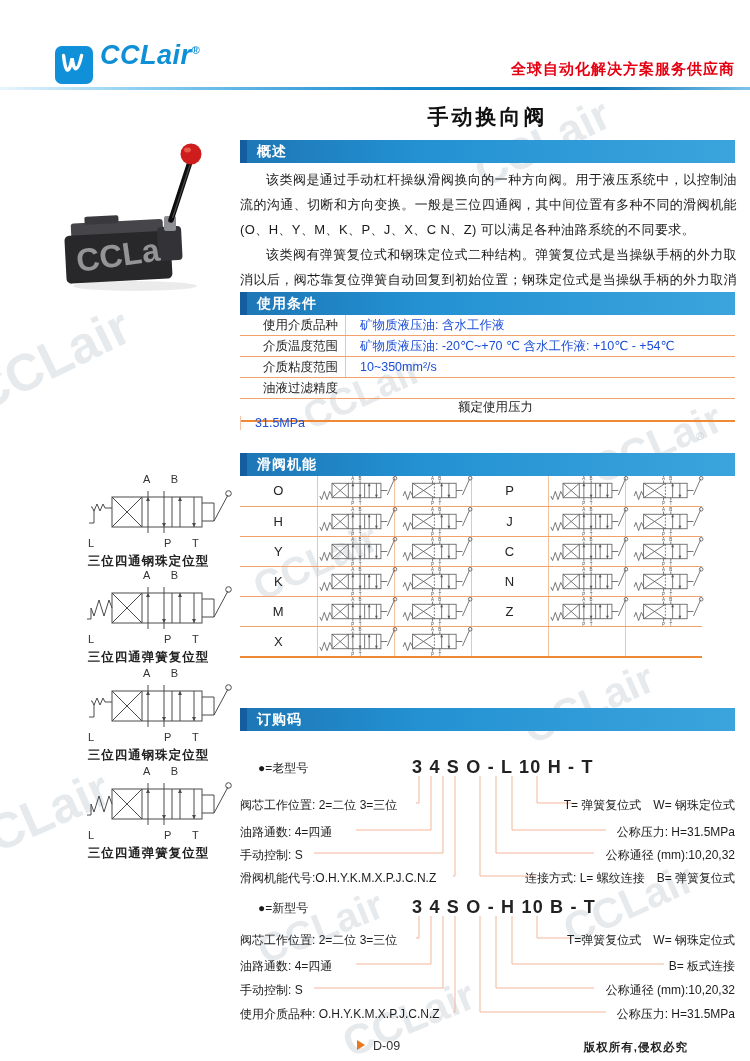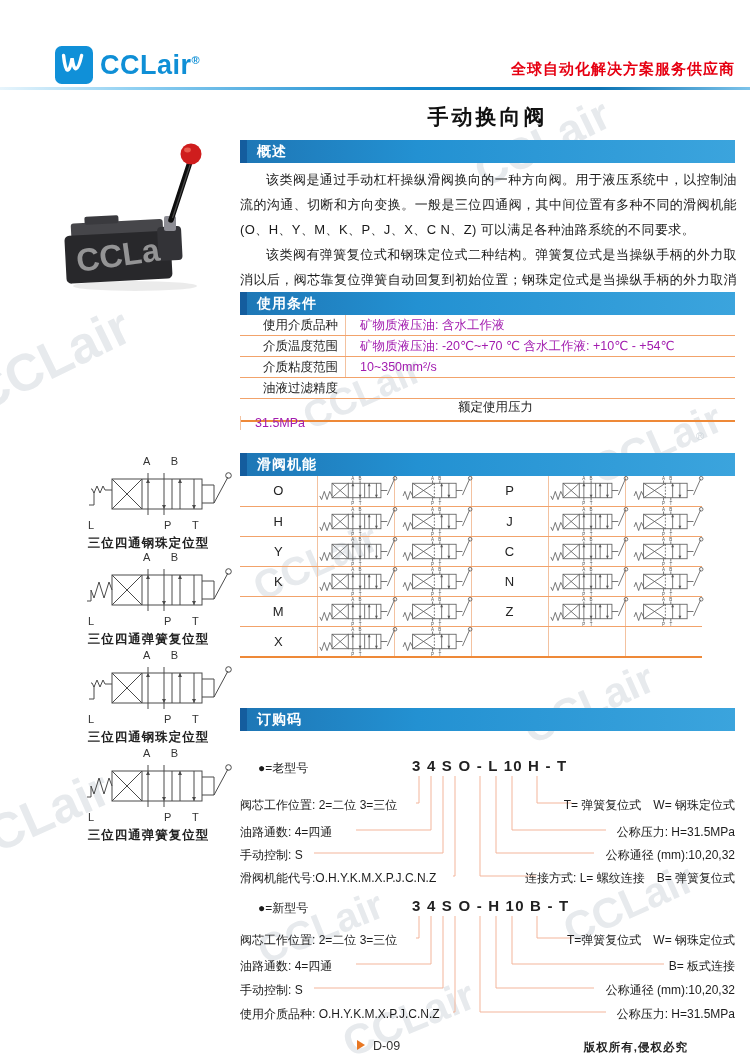--- a/index.html
+++ b/index.html
@@ -5,21 +5,21 @@
   * { margin:0; padding:0; box-sizing:border-box; }
   body { background:#888; font-family:"Liberation Sans","DejaVu Sans",sans-serif; }
   .page { position:relative; width:750px; height:1061px; background:#fff; margin:0 auto; overflow:hidden; }
 
   
   .wm { position:absolute; font-weight:bold; color:#e7eaed; white-space:nowrap; pointer-events:none; user-select:none; }
   .wm-reg { position:absolute; font-size:11px; color:#cfd6db; pointer-events:none; }
 
   
   .logo-box { position:absolute; left:55px; top:46px; width:38px; height:38px; }
-  .brand { position:absolute; left:100px; top:50px; font-size:27px; font-weight:bold; color:#0f8fd6; letter-spacing:.5px; }
+  .brand { position:absolute; left:100px; top:40px; font-size:27px; font-weight:bold; color:#0f8fd6; letter-spacing:.5px;font-style:italic; }
   .brand sup { font-size:11px; color:#0f8fd6; }
   .slogan { position:absolute; right:15px; top:60px; font-size:15px; font-weight:bold; color:#e60012; letter-spacing:1px; }
   .hdr-line { position:absolute; left:0; top:87px; width:750px; height:3px;
     background:linear-gradient(90deg,#e8f5fc 0%,#8fd0f2 18%,#1287cd 55%,#0d74b4 80%,#7cc3ea 100%); }
 
   .page-title { position:absolute; left:240px; top:103px; width:495px; text-align:center;
     font-size:21px; font-weight:bold; color:#111; letter-spacing:3px; }
 
   
   .secbar { position:absolute; left:240px; width:495px; height:23px; line-height:23px;
@@ -32,48 +32,48 @@
   .overview-text p { text-indent:2em; }
 
   
   .photo { position:absolute; left:50px; top:128px; width:180px; height:170px; }
 
   
   .cond { position:absolute; left:240px; top:315px; width:495px; border-bottom:2px solid #ee8938; }
   .cond-row { display:flex; height:21px; align-items:center; border-bottom:1px solid #f2a36b;text-align:center; }
   .cond-row:last-child { border-bottom:none;flex-direction:column; }
   .cond-label { width:105px; padding-left:16px; font-size:12.5px; color:#222; }
-  .cond-value { flex:1; border-left:1px solid #f3c2a0; padding-left:14px; font-size:12.5px; color:#a21caf; align-self:stretch; display:flex; align-items:center; }
+  .cond-value { flex:1; border-left:1px solid #f3c2a0; padding-left:14px; font-size:12.5px; color:#1d4ed8; align-self:stretch; display:flex; align-items:center; }
 
   
   .spool { position:absolute; left:240px; top:476px; width:462px; border-collapse:collapse; table-layout:fixed; }
   .spool th, .spool td { border-right:1px solid #f3c2a0; border-bottom:1px solid #f2a36b; text-align:center; vertical-align:middle; padding:0; }
   .spool th:last-child, .spool td:last-child { border-right:none; }
   .spool tr:last-child td { border-bottom:2px solid #ee8938; }
   .spool th { height:24px; font-size:11.5px; font-weight:normal; color:#333; }
   .spool td { height:30px; font-size:13px; color:#222; }
   .spool .code-col { width:33px; }
   .spool .v3-col { width:94px; }
   .spool .v2-col { width:110px; }
   .cellsym { width:86px; height:29px; display:inline-block; vertical-align:middle; }
 
   
-  .diagram { position:absolute; left:22px; width:215px; height:92px; }
+  .diagram { position:absolute; left:22px; width:215px; height:92px;margin-top:18px; }
   .dsvg { position:absolute; left:60px; top:13px; width:150px; height:50px; }
   .dports { position:absolute; font-size:11px; color:#333; letter-spacing:9px; }
   .dports-top { left:121px; top:-1px; }
   .dports-bottom { left:121px; top:63px;padding-left:21px; }
   .dport-l { position:absolute; left:66px; top:63px; font-size:11px; color:#333; }
   .dlabel { position:absolute; left:0; top:79px; width:215px; text-align:center; padding-left:38px;
     font-size:12.5px; font-weight:bold; color:#222; letter-spacing:1px; }
 
   
   .oblock { position:absolute; left:240px; width:495px; height:145px; font-size:12px; color:#1c1c1c; }
   .otag { position:absolute; left:18px; font-size:12px; color:#1c1c1c; }
-  .ocode { position:absolute; left:172px; font-size:15px; font-weight:bold; color:#222; letter-spacing:1.2px; white-space:pre; }
+  .ocode { position:absolute; left:172px; font-size:18px; font-weight:bold; color:#222; letter-spacing:1.2px; white-space:pre; }
   .olab-l { position:absolute; left:0; white-space:nowrap; }
   .olab-r { position:absolute; right:0; white-space:nowrap; }
   .olines { position:absolute; left:0; top:0; width:495px; height:145px; }
   .olines path { stroke:#f3b59b; stroke-width:1; fill:none; }
 
   
   .footer-page { position:absolute; left:357px; top:1039px; font-size:12.5px; color:#333; }
   .footer-page .tri { display:inline-block; width:0; height:0; border-left:8px solid #e87722;
     border-top:5px solid transparent; border-bottom:5px solid transparent; margin-right:8px; }
   .footer-copy { position:absolute; right:62px; top:1040px; font-size:11.5px; font-weight:bold; color:#222; letter-spacing:1px; }

